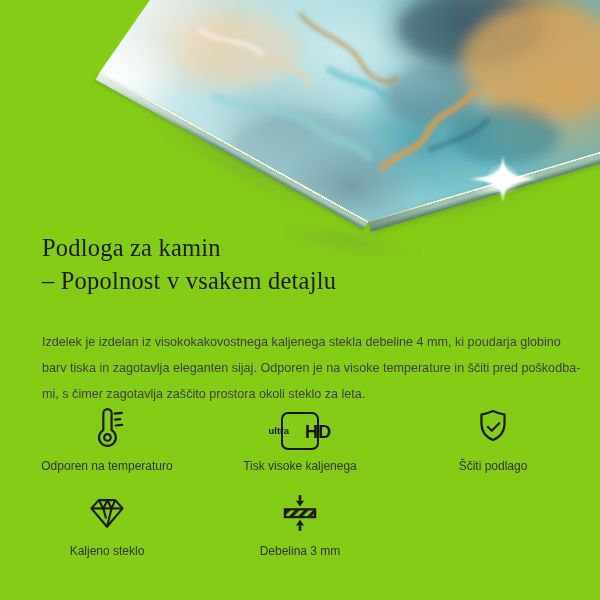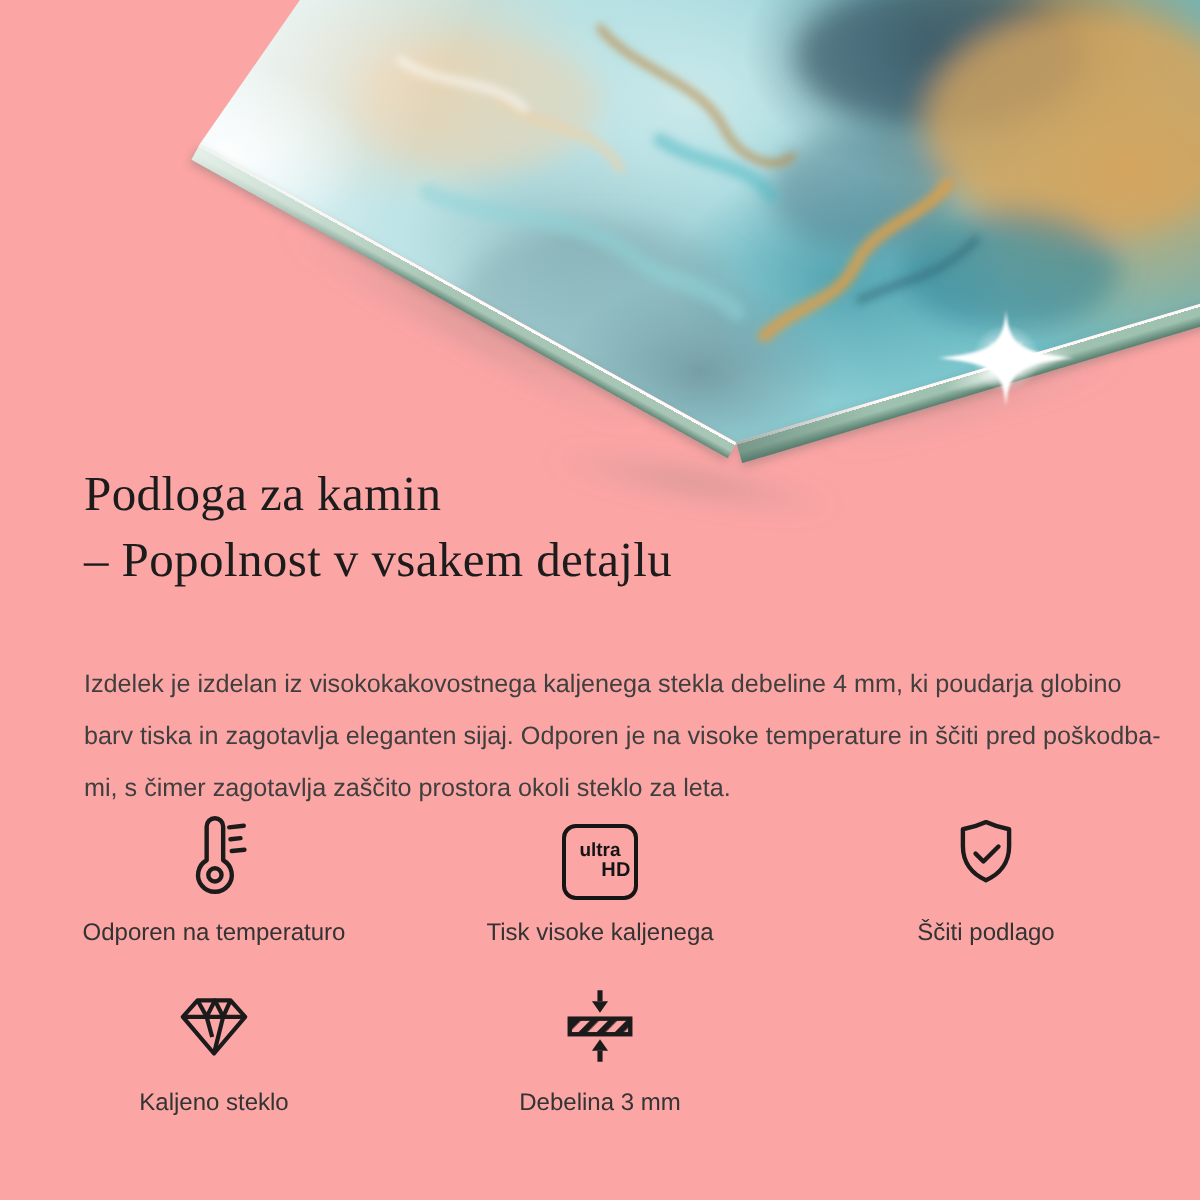--- a/index.html
+++ b/index.html
@@ -1,18 +1,18 @@
 <!DOCTYPE html>
 <html><head>
 <meta charset="utf-8">
 <style>
   * { margin:0; padding:0; box-sizing:border-box; }
   html,body { background:#fff; }
   .page {
-    position:relative; width:600px; height:600px; background:#fca5a5;
+    position:relative; width:600px; height:600px; background:#84cc16;
     overflow:hidden; font-family:"Liberation Sans", sans-serif;
   }
 
   
   .hero { position:absolute; left:0; top:0; width:600px; height:245px; }
 
   .shadow { position:absolute; transform-origin:0 0; filter:blur(6px); border-radius:50%; }
   .shadow-left  { left:112px; top:86px;  width:290px; height:20px; transform:rotate(29.1deg);
                   background:radial-gradient(closest-side, rgba(96,110,106,.30), rgba(96,110,106,0) 75%); }
   .shadow-corner{ left:250px; top:212px; width:200px; height:24px; transform:rotate(10deg);
@@ -76,25 +76,25 @@
   .features {
     position:absolute; left:0; top:402px; width:600px;
     display:grid; grid-template-columns:214px 172px 214px; row-gap:14px;
   }
   .feature { display:flex; flex-direction:column; align-items:center; }
   .icon-box { height:48px; display:flex; align-items:flex-end; justify-content:center; }
   .feature-label { margin-top:9px; font-size:12px; color:#333; }
 
   .uhd-box {
     width:38px; height:38px; border:2.6px solid #151515; border-radius:7px;
-    display:flex; flex-direction:column; align-items:center; justify-content:center;
+    display:flex; flex-direction:row; align-items:center; justify-content:center;
     color:#151515; line-height:1;
   }
   .uhd-top { font-size:9.5px; font-weight:700; }
-  .uhd-bottom { font-size:10px; font-weight:700; margin-top:1px; letter-spacing:.2px;padding-left:16px; }
+  .uhd-bottom { font-size:18px; font-weight:700; margin-top:1px; letter-spacing:.2px;padding-left:16px; }
 
   .stripes {
     width:40px; height:40px;
     clip-path:polygon(0 100%, 100% 0%, 100% 100%);
     background:repeating-linear-gradient(135deg, #1b1b1b 0 4.5px, #ffffff 4.5px 10px);
   }
 </style>
 </head>
 <body>
 

